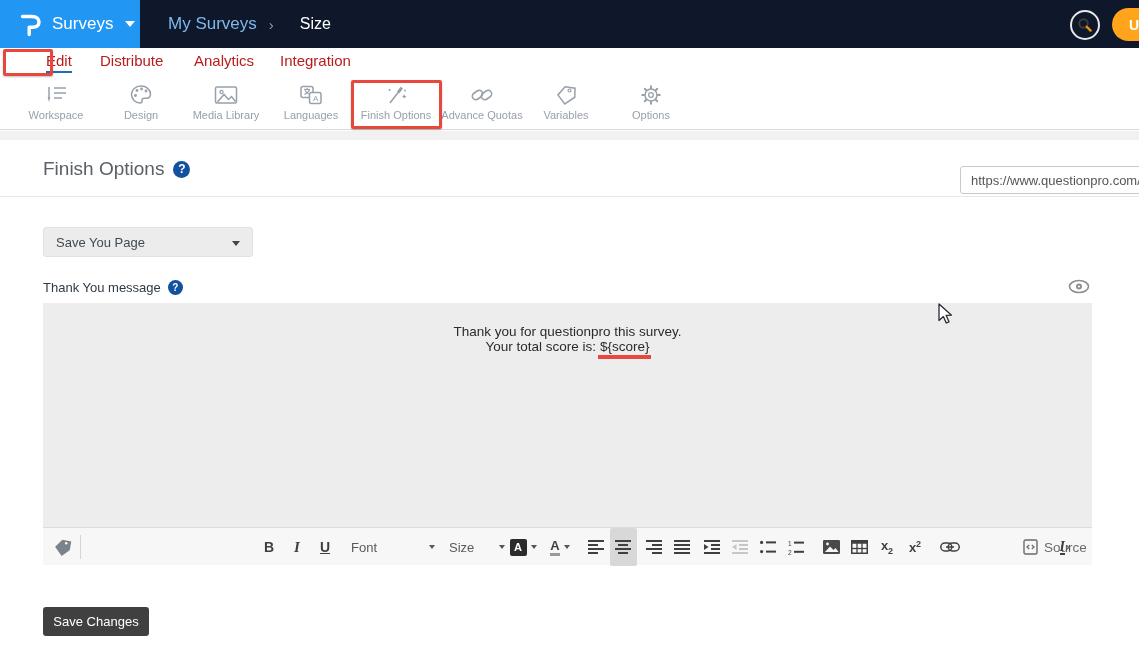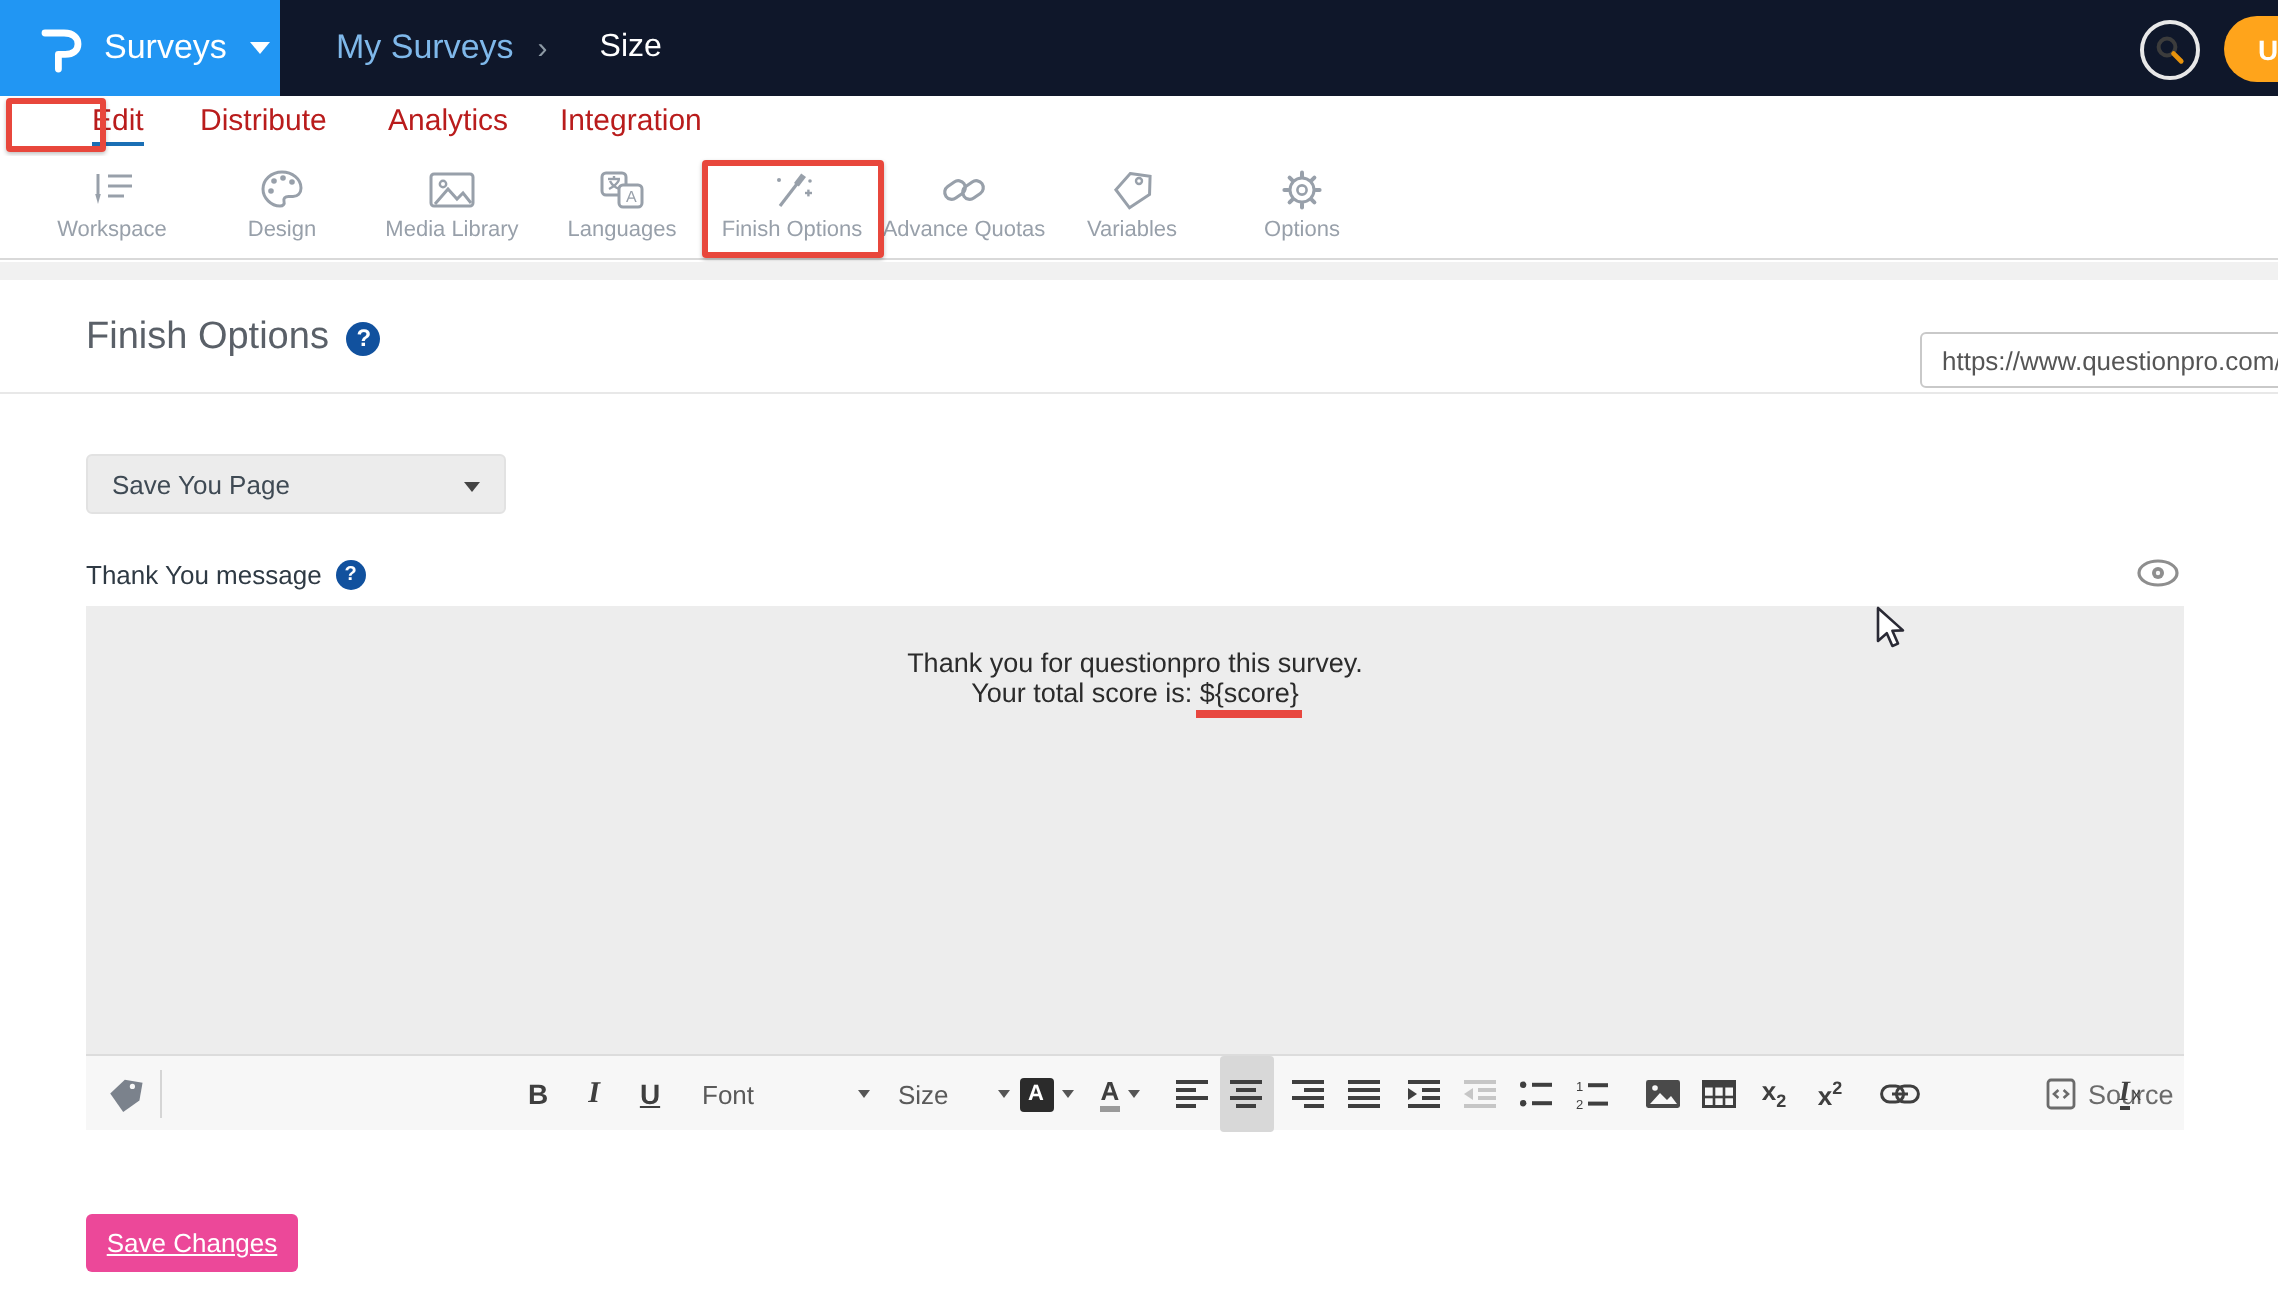--- a/index.html
+++ b/index.html
@@ -66,21 +66,21 @@
   .mini-caret { width:0; height:0; border-left:3.5px solid transparent; border-right:3.5px solid transparent; border-top:4.5px solid #555; margin-left:7px; }
   .abox { width:17px; height:17px; background:#2b2b2b; border-radius:2px; color:#fff; font-size:11px; font-weight:bold; display:flex; align-items:center; justify-content:center; }
   .aunder { font-size:13px; font-weight:bold; color:#3f3f3f; border-bottom:3px solid #9a9a9a; line-height:13px; padding-bottom:1px; }
   .align-active { background:#d8d8d8; border-radius:2px; width:27px; }
   .subsup { font-size:13px; font-weight:bold; color:#3f3f3f; }
   .subsup sub,.subsup sup { font-size:9px; }
   .source-label { font-size:13.5px; color:#6b6b6b; margin-left:6px; }
   .tx { font-family:"Liberation Serif",serif; font-style:italic; font-weight:bold; font-size:14px; color:#3f3f3f; border-bottom:2px solid #3f3f3f; line-height:13px; }
   .tx-x { font-size:9px; color:#3f3f3f; vertical-align:-3px; margin-left:1px; }
 
-  .save-btn { position:absolute; left:43px; top:607px; width:106px; height:29px; background:#ec4899; border:none; border-radius:3px; color:#fff; font-size:13px; cursor:pointer; font-family:"Liberation Sans",sans-serif;text-decoration:underline; }
+  .save-btn { position:absolute; left:43px; top:607px; width:106px; height:29px; background:#404040; border:none; border-radius:3px; color:#fff; font-size:13px; cursor:pointer; font-family:"Liberation Sans",sans-serif; }
 
   .cursor { position:absolute; left:938px; top:303px; pointer-events:none; }
 </style>
 </head>
 <body>
 
 <div id="app">
 
   <div class="topbar">
     <div class="brand">

